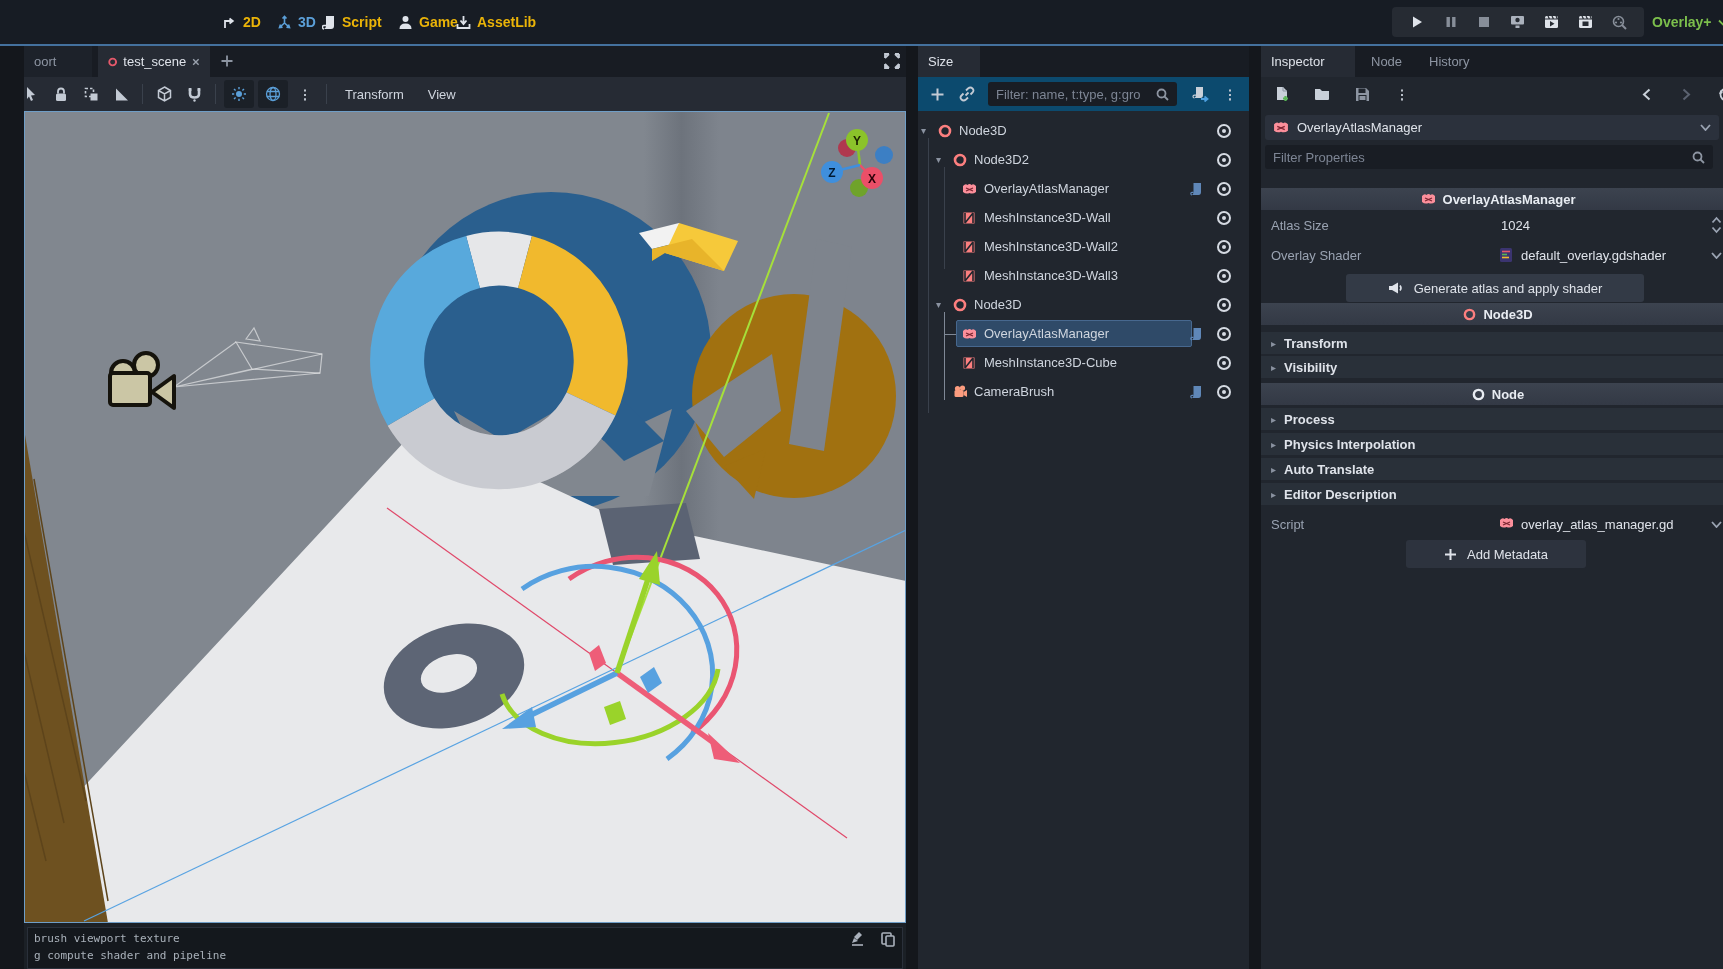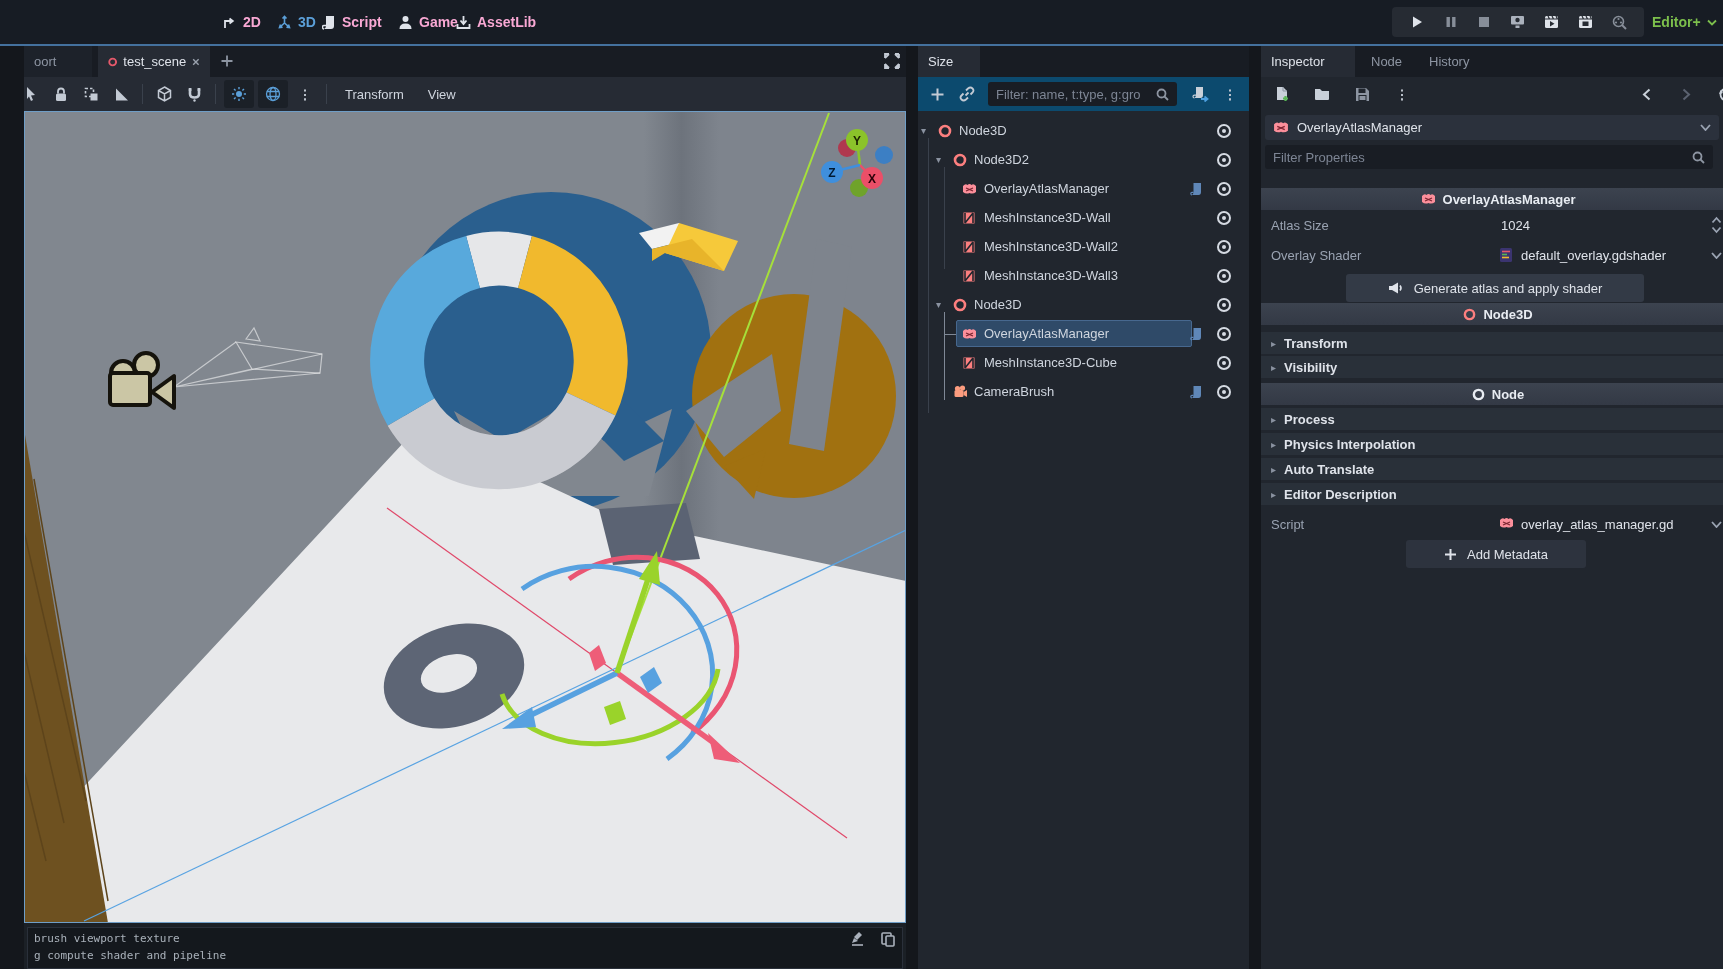--- a/index.html
+++ b/index.html
@@ -9,21 +9,21 @@
     font-family:"Liberation Sans", sans-serif; font-size:13px; color:#cfd5de;
     -webkit-font-smoothing:antialiased;
   }
   .abs { position:absolute; }
   svg { display:block; }
 
   
   #topbar { position:absolute; left:0; top:0; width:1723px; height:44px; background:#171c24; }
   #topbar-sep { position:absolute; left:0; top:44px; width:1723px; height:2px; background:#44719e; }
   .mode-item { position:absolute; top:0; height:44px; display:flex; align-items:center; gap:6px;
-               font-weight:bold; font-size:14px; color:#f9a8d4; cursor:default; }
+               font-weight:bold; font-size:14px; color:#eab308; cursor:default; }
   .mode-item.active { color:#5b9fd8; }
   .runbar { position:absolute; left:1392px; top:7px; width:252px; height:30px; background:#262b33;
             border-radius:4px; display:flex; align-items:center; justify-content:space-around; padding:0 8px; }
   .runbtn { width:22px; height:22px; display:flex; align-items:center; justify-content:center; }
   #renderer { position:absolute; left:1652px; top:0; height:44px; display:flex; align-items:center; gap:6px;
               color:#7cbf4c; font-weight:bold; font-size:14px; }
 
   
   .dock { position:absolute; top:46px; height:923px; background:#21262e;margin-left:24px; }
   #dock-left { left:0; width:882px; }
@@ -185,21 +185,21 @@
       <svg width="15" height="15" viewBox="0 0 15 15">
           <circle cx="6.5" cy="6.5" r="5" fill="none" stroke="#878e99" stroke-width="1.6"></circle>
           <circle cx="6.5" cy="4" r="1.1" fill="#878e99"></circle>
           <circle cx="4" cy="7.5" r="1.1" fill="#878e99"></circle>
           <circle cx="9" cy="7.5" r="1.1" fill="#878e99"></circle>
           <path d="M10 10 L14 14" stroke="#878e99" stroke-width="2"></path>
         </svg>
     </span>
   </div>
   <div id="renderer">
-    <span>Editor+</span>
+    <span>Overlay+</span>
     <svg width="10" height="7" viewBox="0 0 10 7">
         <path d="M1 1.5 L5 5.5 L9 1.5" fill="none" stroke="#7cbf4c" stroke-width="1.8"></path>
       </svg>
   </div>
 </div>
 <div id="topbar-sep"></div>
 
 <div id="dock-left" class="dock">
   <div class="tabstrip">
     <div class="tab" style="left:0;width:68px">

